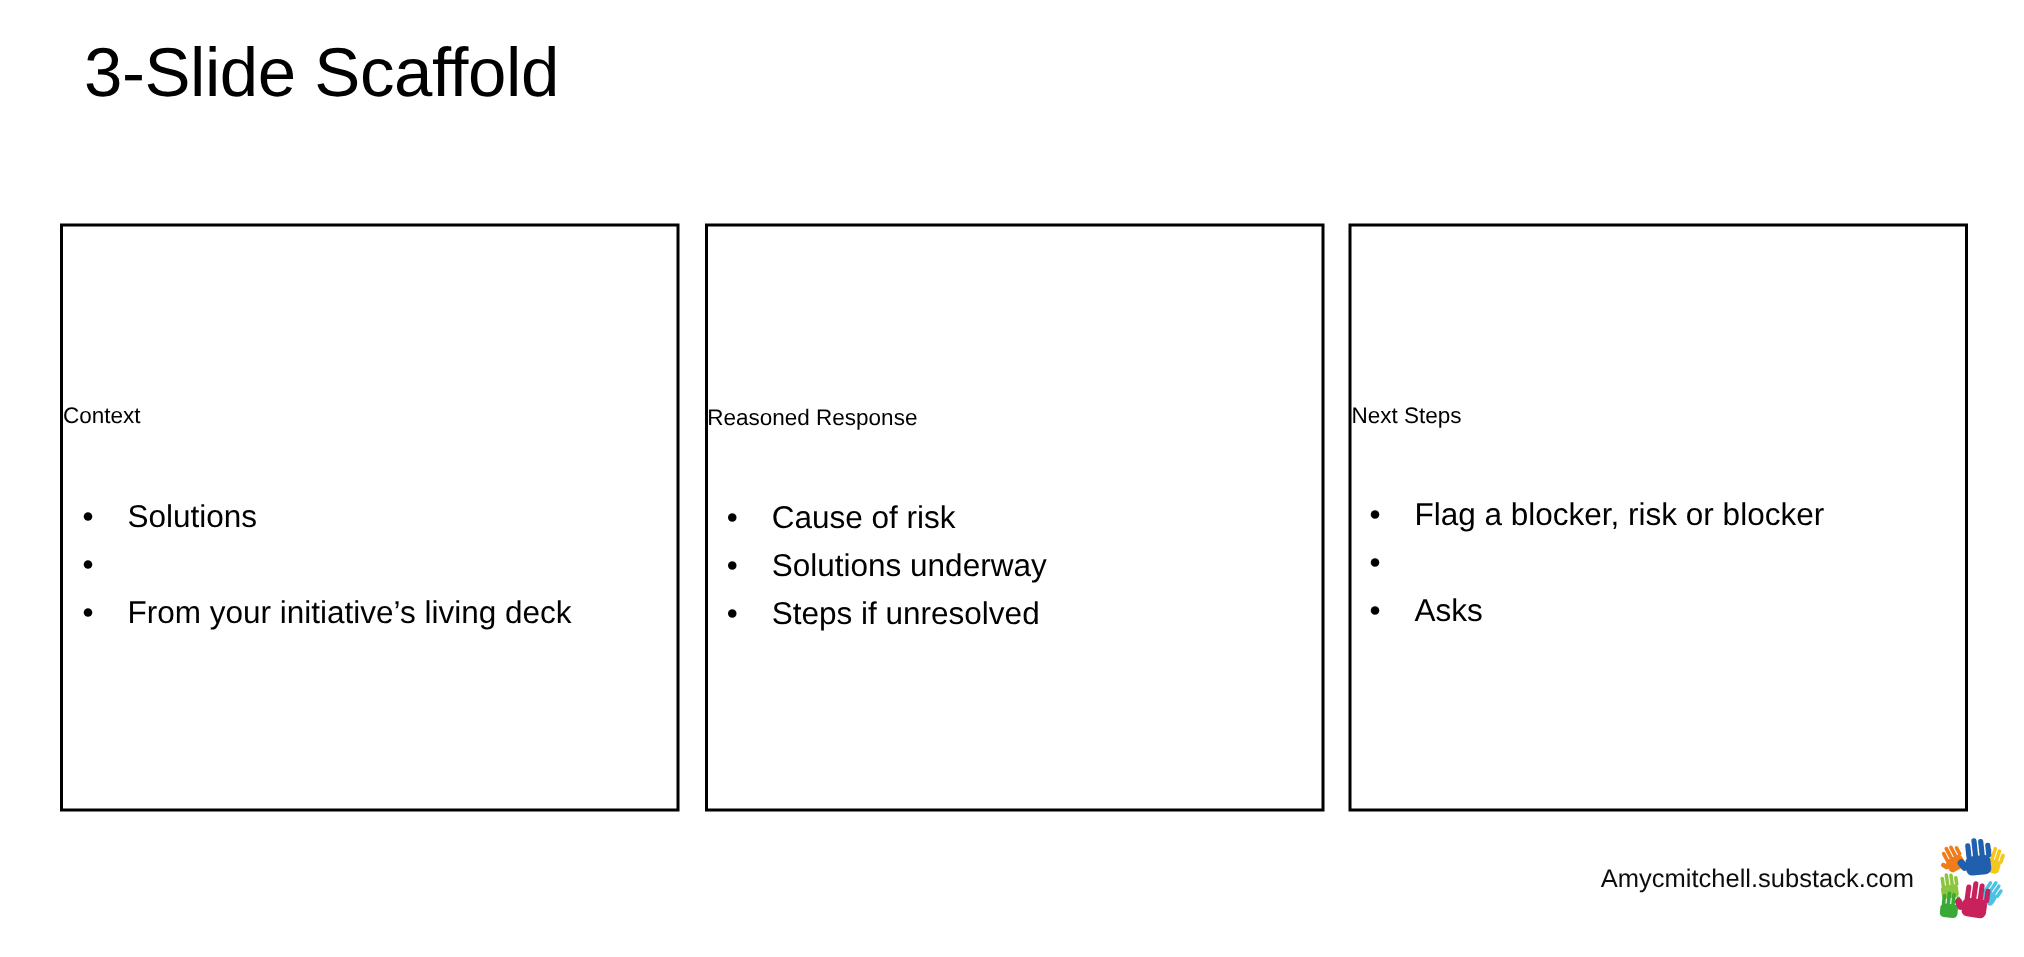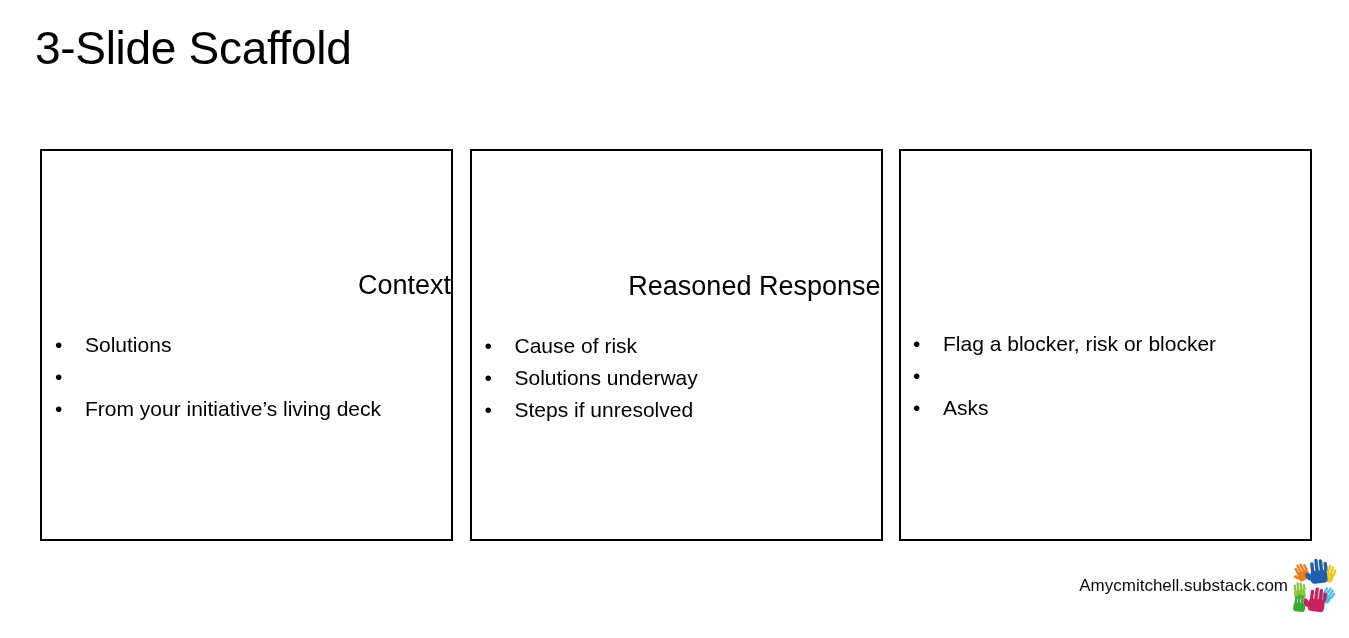--- a/index.html
+++ b/index.html
@@ -13,21 +13,21 @@
     position: relative;
     overflow: hidden;
     font-family: "Liberation Sans", sans-serif;
     color: #000000;
     -webkit-font-smoothing: antialiased;
   }
 
   
   .slide-title {
     position: absolute;
-    left: 35px;
+    left: 56px;
     top: 22px;
     font-size: 46px;
     font-weight: 400;
     line-height: 1.15;
     letter-spacing: -0.3px;
     color: #000000;
     white-space: nowrap;
   }
 
   
@@ -47,22 +47,22 @@
     border: 2px solid #000000;
     background: #ffffff;
     position: relative;
   }
 
   .panel-heading {
     position: absolute;
     left: 0;
     right: 0;
     top: 118px;
-    text-align: right;
-    font-size: 27px;
+    text-align: left;
+    font-size: 15px;
     font-weight: 400;
     line-height: 1.2;
     color: #000000;
   }
 
   .bullet-list {
     position: absolute;
     left: 0;
     right: 0;
     top: 178px;
@@ -99,21 +99,21 @@
   .panel-3 .bullet-list   { top: 177px; }
 
   
   .footer {
     position: absolute;
     right: 0px;
     bottom: 22px;
     height: 60px;
     display: flex;
     align-items: center;
-    gap: 0;
+    gap: 12px;
     padding-right: 5px;
   }
   .footer-url {
     font-size: 17px;
     line-height: 1.2;
     color: #0d0d0d;
     white-space: nowrap;
   }
   .footer-logo {
     width: 56px;
@@ -158,20 +158,21 @@
         <span class="bullet-text">Solutions underway</span>
       </li>
       <li class="bullet-item">
         <span class="bullet-dot">•</span>
         <span class="bullet-text">Steps if unresolved</span>
       </li>
     </ul>
   </div>
 
   <div class="panel panel-3">
+    <div class="panel-heading">Next Steps</div>
     <ul class="bullet-list">
       <li class="bullet-item">
         <span class="bullet-dot">•</span>
         <span class="bullet-text">Flag a blocker, risk or blocker</span>
       </li>
       <li class="bullet-item">
         <span class="bullet-dot">•</span>
       </li>
       <li class="bullet-item">
         <span class="bullet-dot">•</span>

